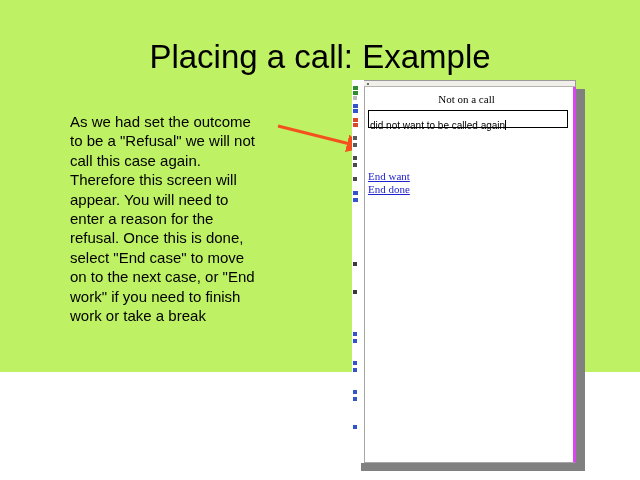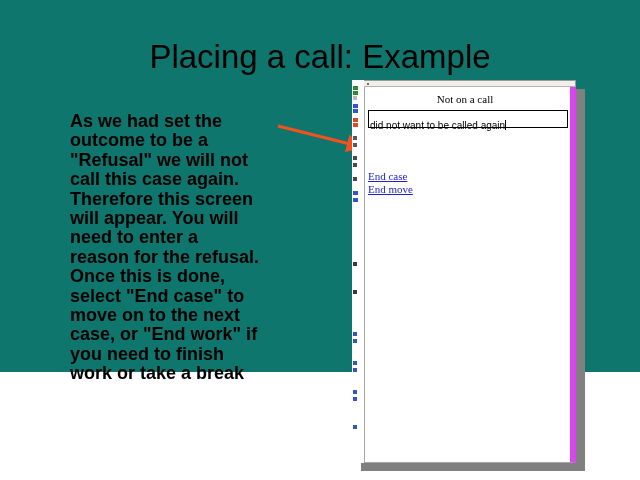--- a/index.html
+++ b/index.html
@@ -11,21 +11,21 @@
     width: 640px;
     height: 480px;
     background: #ffffff;
     font-family: "Liberation Sans", sans-serif;
     overflow: hidden;
   }
   #slide {
     position: relative;
     width: 640px;
     height: 372px;
-    background: #0f766e;
+    background: #bef264;
   }
 
   
   #slide-title {
     position: absolute;
     left: 0;
     top: 38px;
     width: 640px;
     text-align: center;
     font-family: "Liberation Sans", sans-serif;
@@ -37,22 +37,22 @@
     white-space: nowrap;
   }
 
   
   #body-text {
     position: absolute;
     left: 70px;
     top: 112px;
     width: 190px;
     font-family: "Liberation Sans", sans-serif;
-    font-size: 18px;
-    font-weight: bold;
+    font-size: 15px;
+    font-weight: normal;
     color: #000000;
     line-height: 19.4px;
     text-align: left;
   }
 
   
   #arrow-annotation {
     position: absolute;
     left: 272px;
     top: 112px;
@@ -123,21 +123,21 @@
 
   
   .win-frame {
     position: absolute;
     left: 12px;
     top: 7px;
     right: 0px;
     bottom: 0px;
     background: #ffffff;
     border-left: 1px solid #a6a6a6;
-    border-right: 6px solid #d946ef;
+    border-right: 3px solid #d946ef;
     border-bottom: 1px solid #a6a6a6;
     box-sizing: border-box;
   }
   .win-inner {
     position: absolute;
     left: 0;
     top: 0;
     right: 0;
     bottom: 0;
     padding: 6px 8px 0 3px;
@@ -256,20 +256,20 @@
       <div class="win-inner">
 
         <div class="panel-heading">Not on a call</div>
 
 
         <div class="panel-input">
           <span class="panel-input-text">did not want to be called again</span><span class="caret"></span>
         </div>
 
         <div class="panel-links">
-          <a class="panel-link">End case</a>
-          <a class="panel-link">End move</a>
+          <a class="panel-link">End want</a>
+          <a class="panel-link">End done</a>
         </div>
 
       </div>
     </div>
   </div>
 </div>
 
 </body></html>

